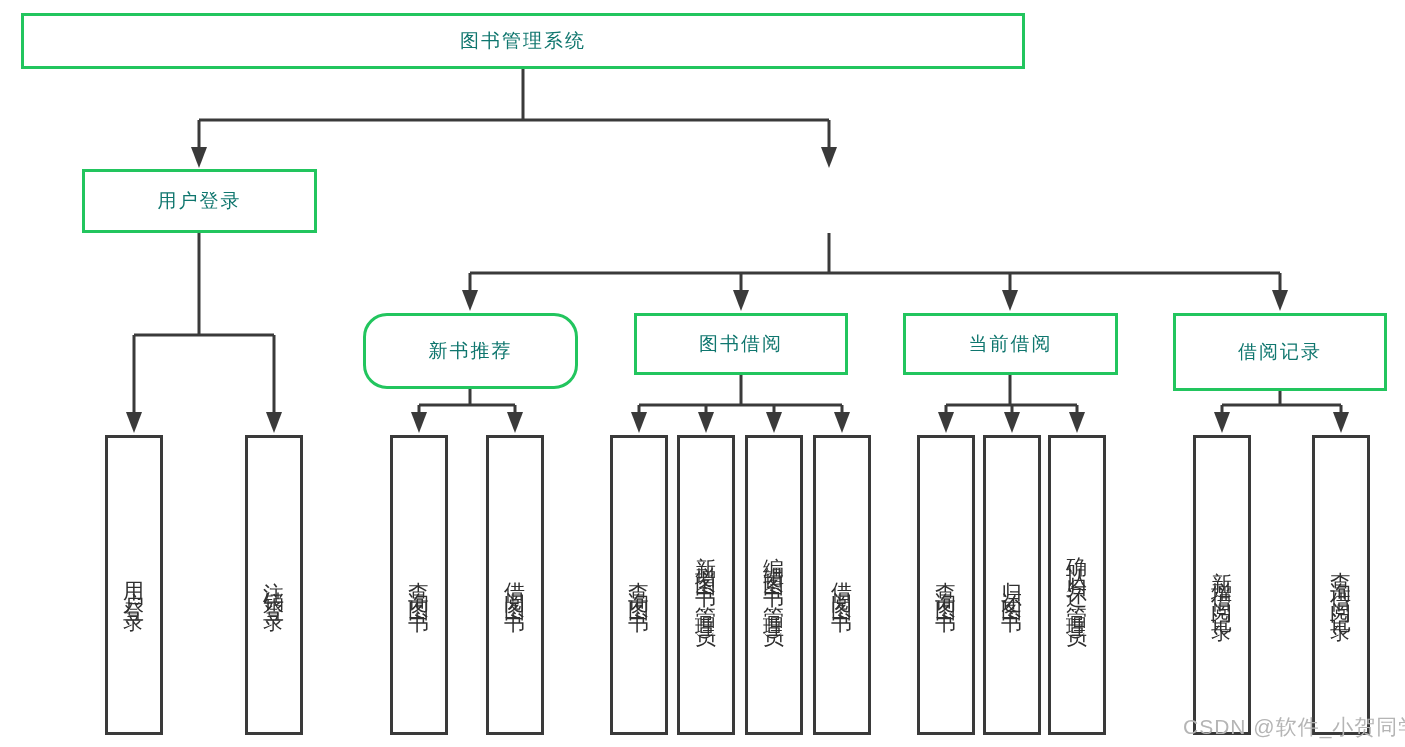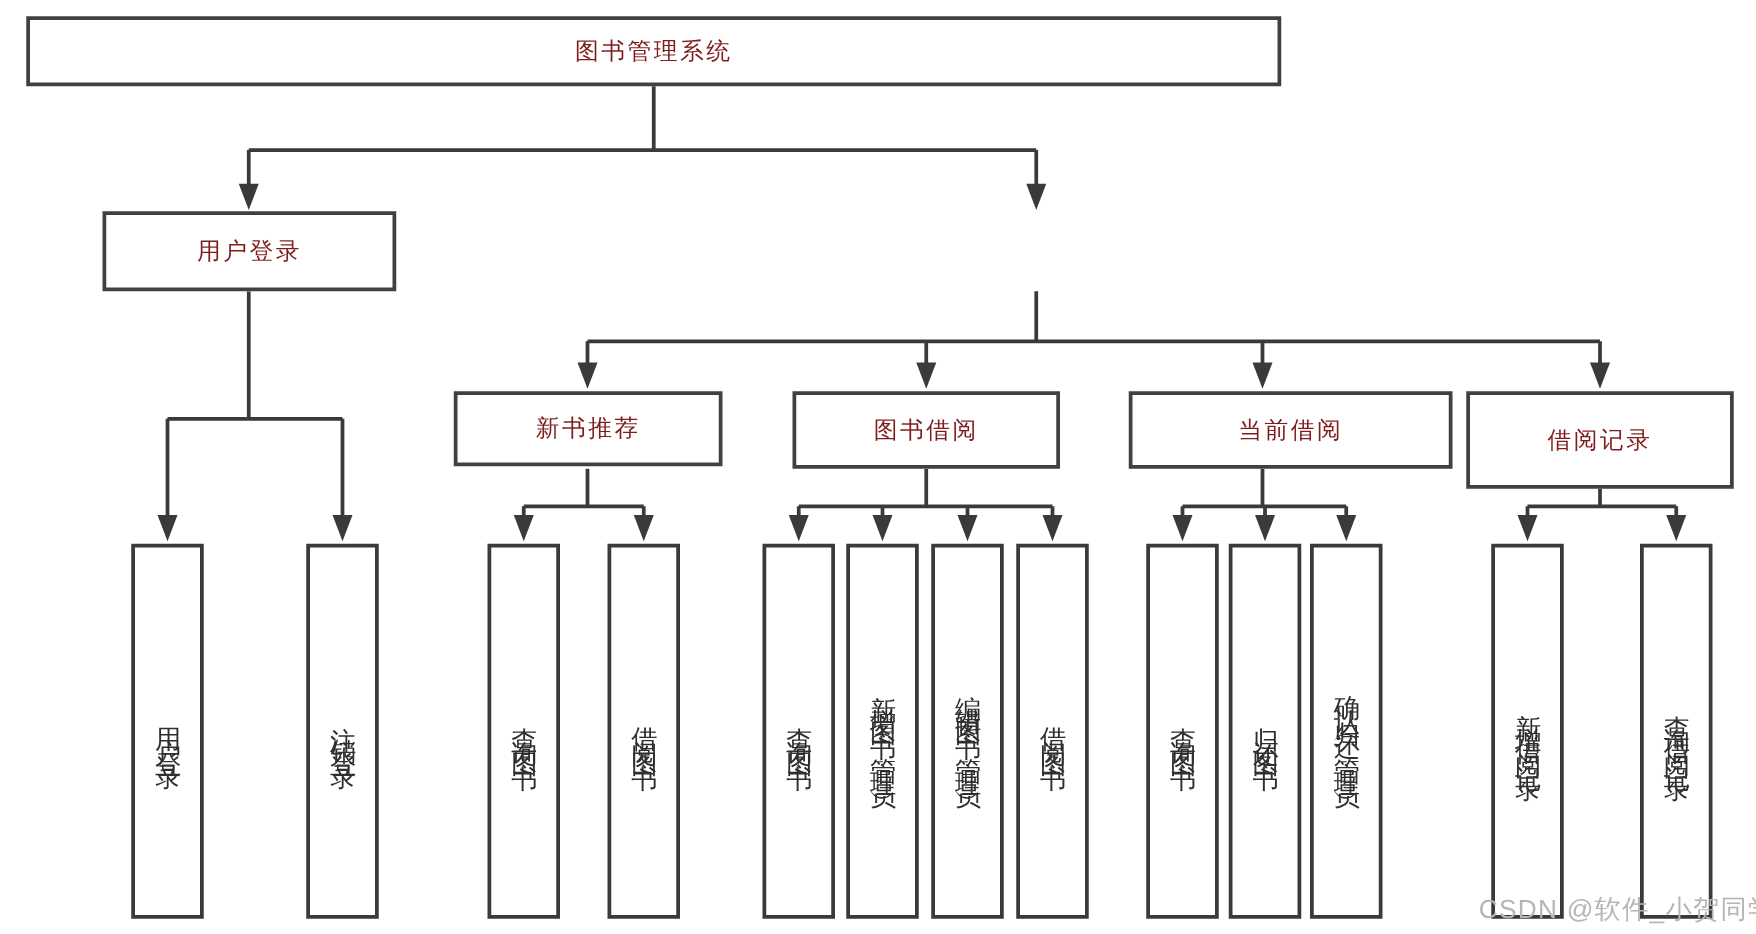--- a/index.html
+++ b/index.html
@@ -12,28 +12,28 @@
     overflow: hidden;
   }
   #wires {
     position: absolute;
     left: 0; top: 0;
     width: 1405px; height: 747px;
   }
   .hnode {
     position: absolute;
     box-sizing: border-box;
-    border: 3px solid #404040;
+    border: 3px solid #22c55e;
     background: #ffffff;
     display: flex;
     align-items: center;
     justify-content: center;
     font-size: 19px;
     letter-spacing: 2px;
-    color: #7f1d1d;
+    color: #0f766e;
     z-index: 2;
   }
   .leaf {
     position: absolute;
     box-sizing: border-box;
     top: 435px;
     width: 58px;
     height: 300px;
     border: 3px solid #3a3a3a;
     background: #ffffff;
@@ -55,23 +55,23 @@
     font-size: 21px;
     letter-spacing: 1px;
     color: #b5b5b5;
     white-space: nowrap;
     z-index: 5;
   }
   
   .n-root   { left: 21px;   top: 13px;  width: 1004px; height: 56px; }
   .n-login  { left: 82px;   top: 169px; width: 235px;  height: 64px; }
   .n-mgmt   { left: 711px;  top: 169px; width: 236px;  height: 64px; }
-  .n-g0 { left: 363px;  top: 313px; width: 215px; height: 60px; }
+  .n-g0 { left: 363px;  top: 313px; width: 215px; height: 76px; border-radius: 24px; }
   .n-g1 { left: 634px;  top: 313px; width: 214px; height: 62px; }
-  .n-g2 { left: 903px;  top: 313px; width: 259px; height: 62px; }
+  .n-g2 { left: 903px;  top: 313px; width: 215px; height: 62px; }
   .n-g3 { left: 1173px; top: 313px; width: 214px; height: 78px; }
   .l-a0 { left: 105px; }
   .l-a1 { left: 245px; }
   .l-b0 { left: 390px; }
   .l-b1 { left: 486px; }
   .l-c0 { left: 610px; }
   .l-c1 { left: 677px; }
   .l-c2 { left: 745px; }
   .l-c3 { left: 813px; }
   .l-d0 { left: 917px; }

